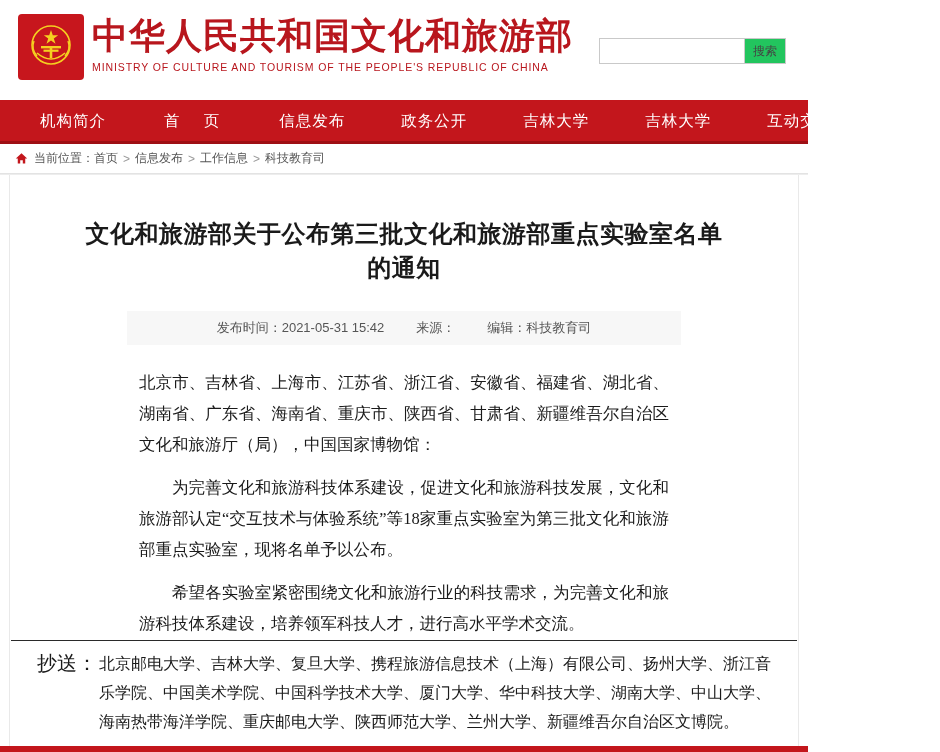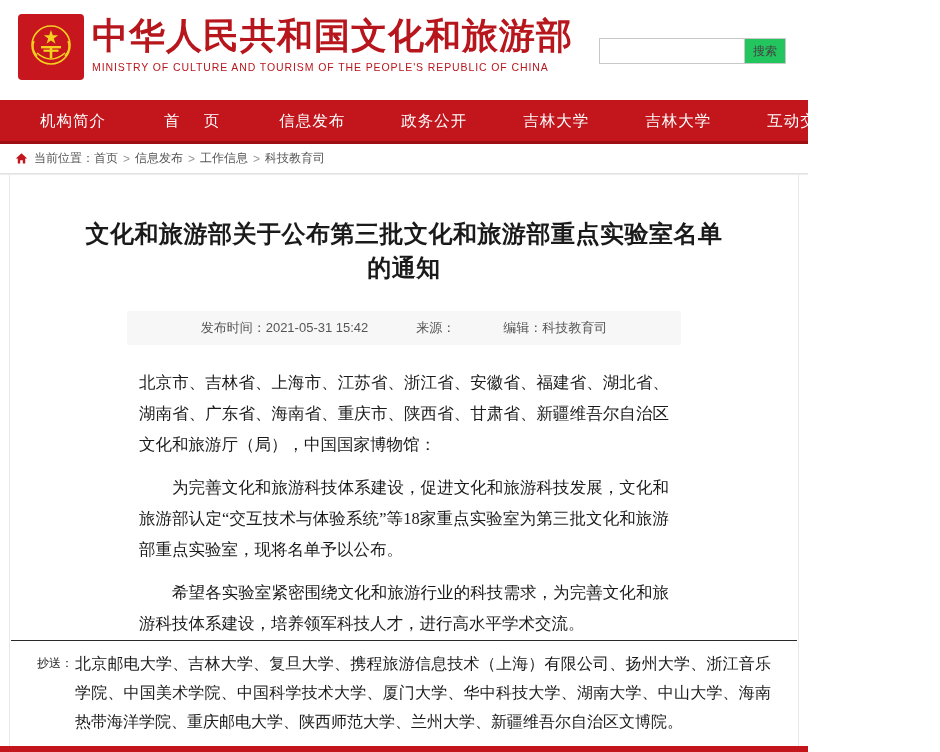--- a/index.html
+++ b/index.html
@@ -181,21 +181,21 @@
     letter-spacing: 0.5px;
   }
 
   .doc-meta {
     margin: 26px 78px 0 78px;
     background: #f7f7f7;
     height: 34px;
     display: flex;
     align-items: center;
     justify-content: center;
-    gap: 48px;
+    gap: 32px;
     font-size: 13px;
     color: #555;
   }
   .doc-meta .meta-group { white-space: nowrap; }
   .doc-meta .meta-label { color: #555; }
   .doc-meta .meta-value { color: #555; }
 
   .doc-body {
     margin: 22px 78px 0 78px;
     font-family: "Liberation Serif", serif;
@@ -236,21 +236,21 @@
     left: 11px;
     right: 11px;
     bottom: 0;
     border-top: 1px solid #2a2a2a;
     padding: 8px 26px 10px 26px;
     display: flex;
     background: #ffffff;
   }
   .cc-label {
     font-family: "Liberation Serif", serif;
-    font-size: 12px;
+    font-size: 20px;
     color: #1a1a1a;
     line-height: 29px;
     white-space: nowrap;
     padding-right: 2px;
   }
   .cc-text {
     font-family: "Liberation Serif", serif;
     font-size: 16px;
     color: #1a1a1a;
     line-height: 29px;

